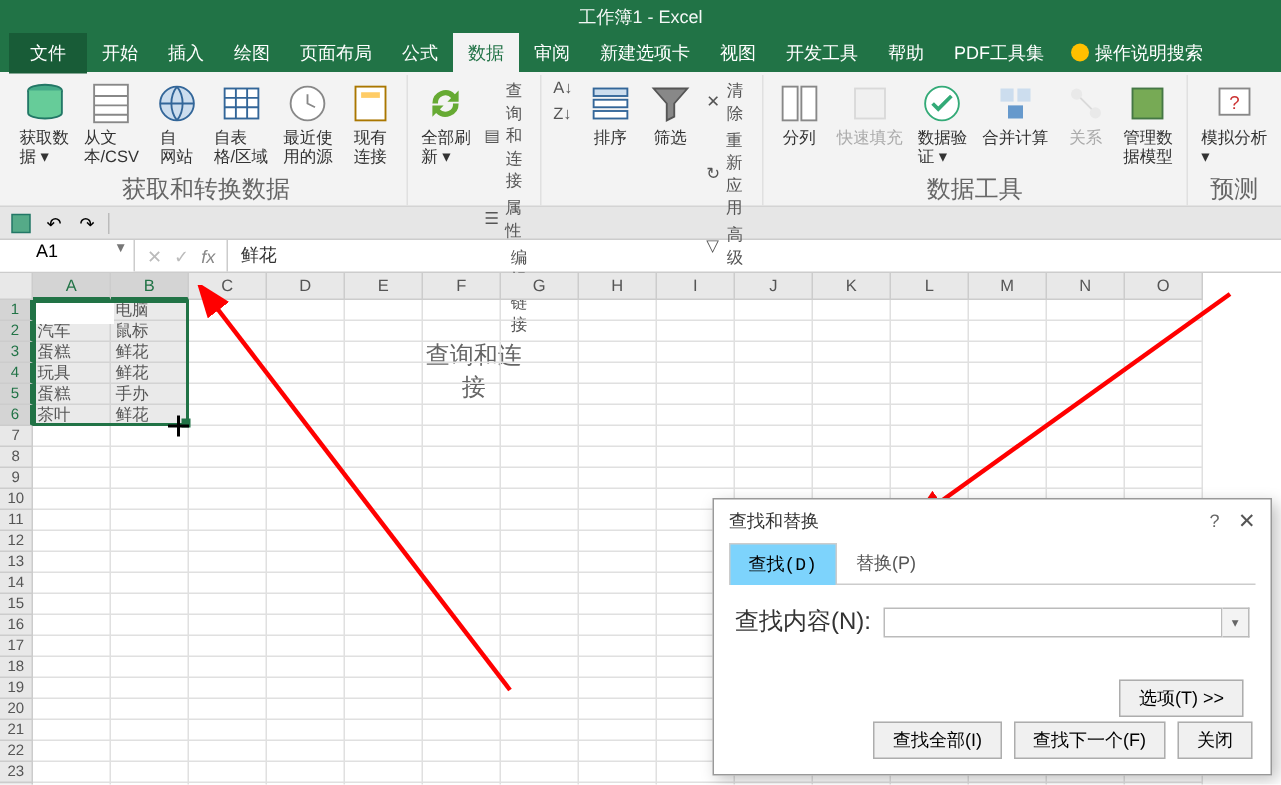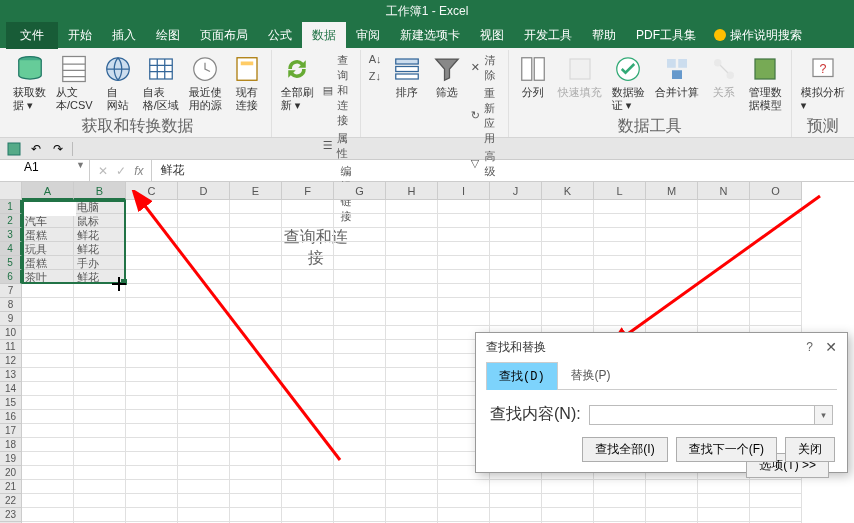--- a/index.html
+++ b/index.html
@@ -61,21 +61,21 @@
 .cell { width: 52px; border-right: 1px solid #e0e0e0; border-bottom: 1px solid #e0e0e0; font-size: 11px; padding: 0 3px; line-height: 14px; color: #333; overflow: hidden; white-space: nowrap; }
 .sel-box { position: absolute; left: 22px; top: 18px; width: 104px; height: 84px; border: 2px solid #217346; pointer-events: none; background: rgba(180,180,180,0.28); }
 .sel-box::after { content: ""; position: absolute; right: -3px; bottom: -3px; width: 6px; height: 6px; background: #217346; }
 .active-cell { position: absolute; left: 0; top: 0; width: 52px; height: 14px; background: #fff; }
 .cursor-cross { position: absolute; left: 112px; top: 95px; width: 14px; height: 14px; pointer-events: none; }
 .cursor-cross::before, .cursor-cross::after { content: ""; position: absolute; background: #000; }
 .cursor-cross::before { left: 6px; top: 0; width: 2px; height: 14px; }
 .cursor-cross::after { top: 6px; left: 0; height: 2px; width: 14px; }
 
 
-.dialog { position: absolute; left: 475px; top: 332px; width: 373px; height: 141px; background: #fff; border: 1px solid #999; box-shadow: 3px 3px 10px rgba(0,0,0,0.25); }
+.dialog { position: absolute; left: 475px; top: 332px; width: 373px; height: 185px; background: #fff; border: 1px solid #999; box-shadow: 3px 3px 10px rgba(0,0,0,0.25); }
 .dialog-title { height: 28px; display: flex; align-items: center; padding: 0 10px; font-size: 12px; color: #333; position: relative; }
 .dialog-title .help { position: absolute; right: 34px; color: #666; cursor: pointer; }
 .dialog-title .close { position: absolute; right: 10px; color: #555; cursor: pointer; font-size: 14px; }
 .dialog-tabs { display: flex; border-bottom: 1px solid #ccc; margin: 0 10px; }
 .dtab { padding: 5px 12px; font-size: 12px; border: 1px solid transparent; border-bottom: none; cursor: pointer; color: #555; }
 .dtab.active { border-color: #ccc; background: #7dd3fc; position: relative; top: 1px; color: #000; font-family: Liberation Mono, monospace; }
 .dialog-body { padding: 14px 14px 4px; }
 .form-row { display: flex; align-items: center; gap: 8px; }
 .form-row label { font-size: 16px; color: #333; }
 .form-row .combo { flex: 1; display: flex; }

